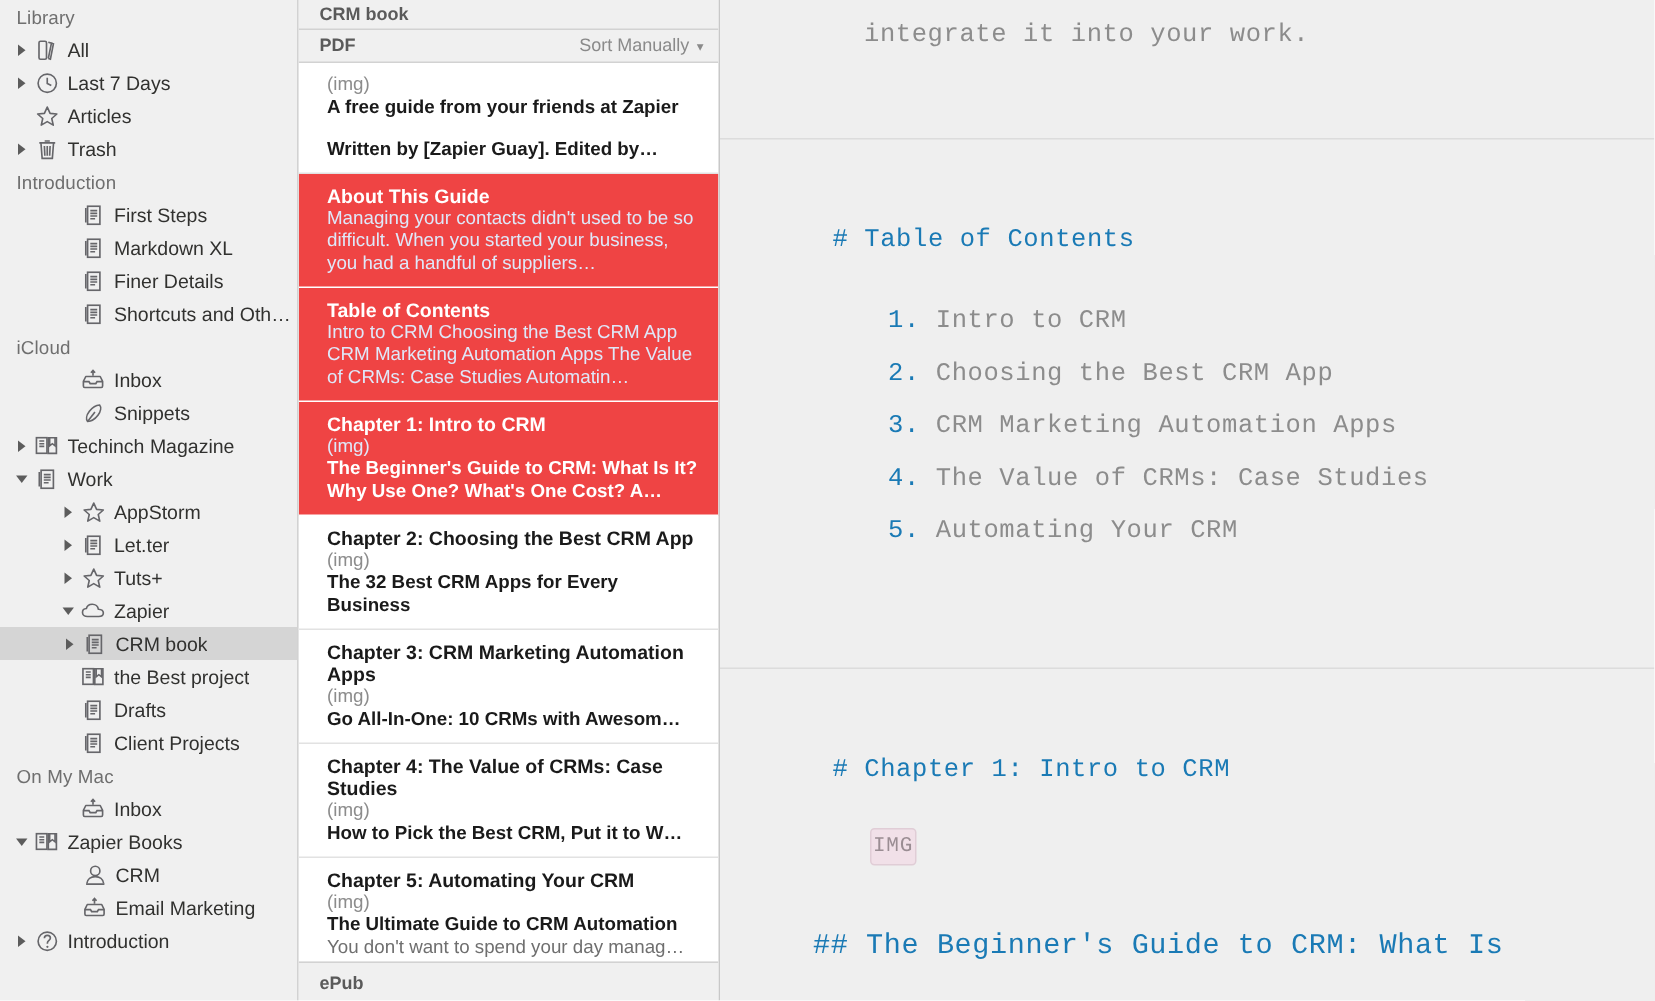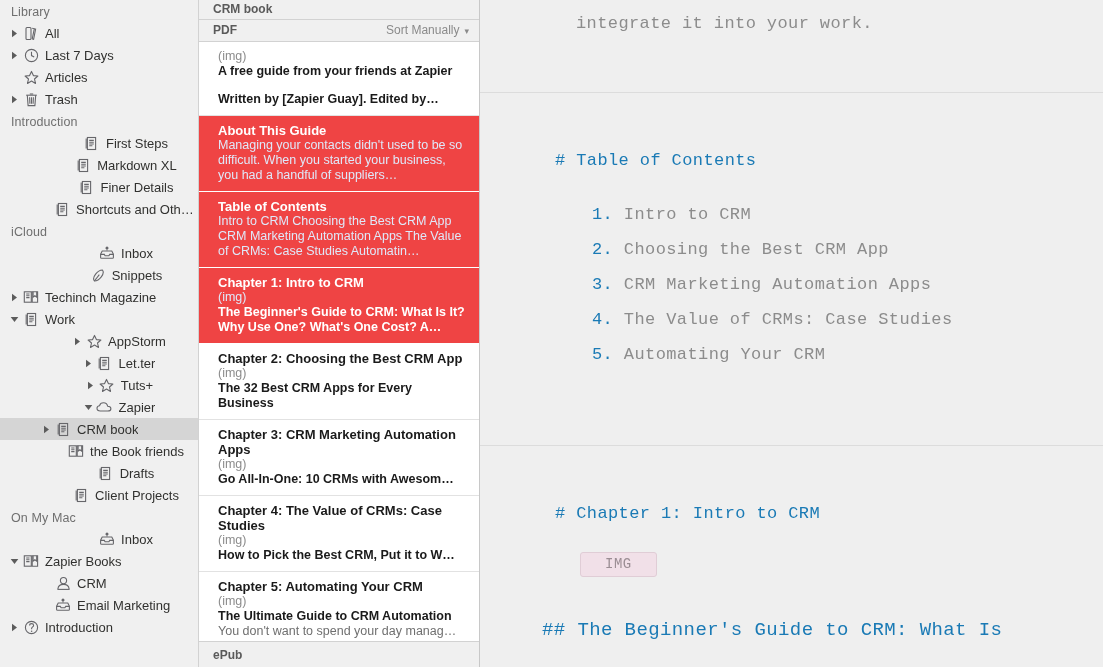--- a/index.html
+++ b/index.html
@@ -46,21 +46,21 @@
     width: 20px; flex: 0 0 20px;
     display: flex; align-items: center; justify-content: center;
     margin-right: 4px;
     color: #66666a;
   }
   .ic svg { display: block; }
   .lbl { overflow: hidden; text-overflow: ellipsis; }
 
   
   .ind0 { padding-left: 8px; }
-  .ind1 { padding-left: 39px; justify-content: center; }
+  .ind1 { padding-left: 39px; }
   .ind2 { padding-left: 40px; }
 
   
   #listcol {
     width: 281px; flex: 0 0 281px;
     height: 667px;
     background: #ffffff;
     border-right: 1px solid #c8c8c8;
     display: flex; flex-direction: column;
     overflow: hidden;
@@ -136,21 +136,21 @@
   }
   .ed-h { color: #1a7ab5; font-size: 17px; letter-spacing: .4px; white-space: pre; }
   .ed-num { color: #1a7ab5; }
   .img-token {
     display: inline-block;
     background: #f1e0e8;
     border: 1px solid #e0cdd6;
     border-radius: 3px;
     color: #9a8d93;
     font-size: 14px;
-    padding: 3px 24px 4px;
+    padding: 3px 1px 4px;
     letter-spacing: .5px;
   }
 </style>
 </head>
 <body>
 
 <div id="app">
 
   <div id="sidebar">
     <div id="sidebar-content">
@@ -379,21 +379,21 @@
         <div class="sb-row ind1">
           <span class="tw"></span>
           <span class="ic">
             <svg width="16" height="14" viewBox="0 0 16 14">
               <rect x="1.3" y="1.8" width="7.0" height="10.4" stroke="currentColor" fill="none" stroke-width="1.1"></rect>
               <path d="M3.2 4.0 L6.5 4.0 M3.2 5.8 L6.5 5.8 M3.2 7.6 L6.5 7.6" stroke="currentColor" fill="none" stroke-width="1.1"></path>
               <path d="M9.2 1.8 L14.6 1.8 L14.6 12.2 L9.2 12.2 Z" stroke="currentColor" fill="none" stroke-width="1.1"></path>
               <path d="M10.1 1.8 L10.1 7.2 L11.9 5.8 L13.7 7.2 L13.7 1.8" stroke="currentColor" fill="none" stroke-width="1.1"></path>
             </svg>
           </span>
-          <span class="lbl">the Book friends</span>
+          <span class="lbl">the Best project</span>
         </div>
         <div class="sb-row ind1">
           <span class="tw"></span>
           <span class="ic">
             <svg width="13" height="15" viewBox="0 0 13 15">
               <rect x="2.4" y="1.5" width="8.2" height="12" stroke="currentColor" fill="none" stroke-width="1.1"></rect>
               <path d="M1.2 2.6 L1.2 12.4" stroke="currentColor" fill="none" stroke-width="1.1"></path>
               <path d="M4.2 4.4 L8.8 4.4 M4.2 6.2 L8.8 6.2 M4.2 8.0 L8.8 8.0 M4.2 9.8 L7.4 9.8" stroke="currentColor" fill="none" stroke-width="1.1"></path>
             </svg>
           </span>

